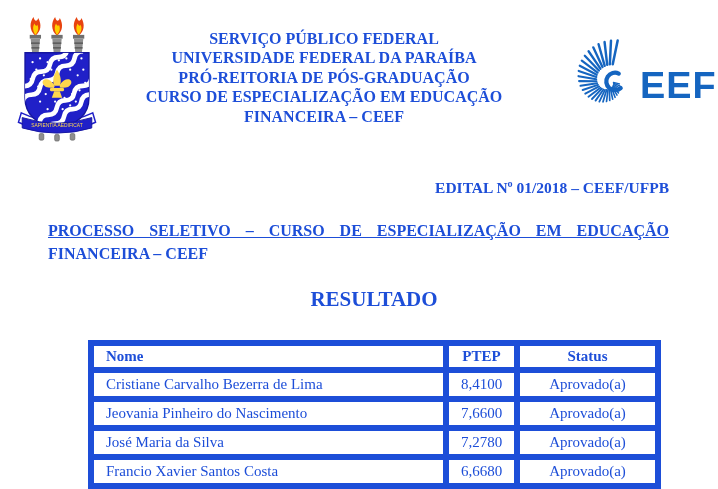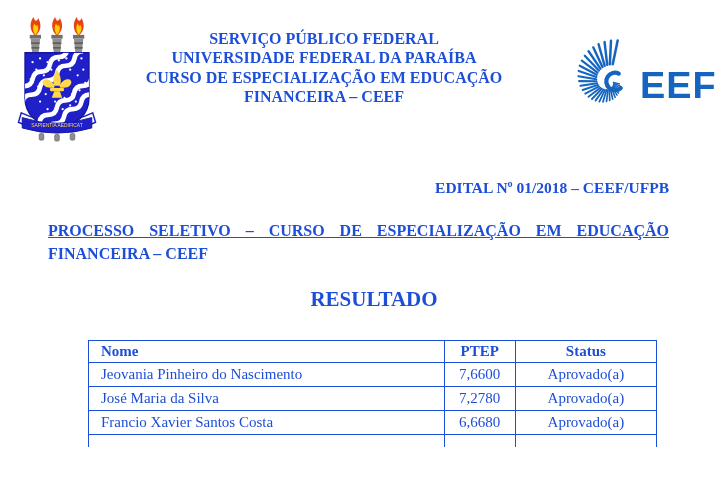--- a/index.html
+++ b/index.html
@@ -30,21 +30,21 @@
   .resultado {
     position:absolute; left:78px; top:287px; width:592px;
     text-align:center; font-weight:bold; font-size:21px;
   }
   .polo { position:absolute; left:95px; top:316px; font-weight:bold; font-size:16px; }
   table.results-table {
     position:absolute; left:88px; top:340px; width:569px;
     border-collapse:collapse; font-size:15px; table-layout:fixed;
   }
   .results-table th, .results-table td {
-    border:1px solid #1d4ed8; padding:0 12px; overflow:hidden; white-space:nowrap;
+    border:6px solid #1d4ed8; padding:0 12px; overflow:hidden; white-space:nowrap;
   }
   .results-table th { height:21px; font-weight:bold; }
   .results-table td { height:23px; font-weight:normal; }
   .col-nome   { width:355px; }
   .col-ptep   { width:71px;  }
   .col-status { width:141px; }
   .al { text-align:left; }
   .ac { text-align:center; }
   tr.partial td { height:12px; border-bottom:none; }
 </style>
@@ -145,20 +145,21 @@
         <rect x="31" y="126" width="5" height="7" rx="1.5"></rect>
         <rect x="47.5" y="127" width="5" height="7" rx="1.5"></rect>
         <rect x="64" y="126" width="5" height="7" rx="1.5"></rect>
       </g>
     </svg>
   </div>
 
   <div class="org-header">
     <div>SERVIÇO PÚBLICO FEDERAL</div>
     <div>UNIVERSIDADE FEDERAL DA PARAÍBA</div>
+    <div>PRÓ-REITORIA DE PÓS-GRADUAÇÃO</div>
     <div>CURSO DE ESPECIALIZAÇÃO EM EDUCAÇÃO</div>
     <div>FINANCEIRA – CEEF</div>
   </div>
 
   <div class="ceef-logo">
     <svg viewBox="0 0 150 100" aria-hidden="true">
       <g id="swirl-rays">
           <line x1="43.8" y1="38.3" x2="48.9" y2="13.9" stroke="#1565c0" stroke-width="2.60" stroke-linecap="round"></line>
           <line x1="40.8" y1="38.4" x2="42.0" y2="14.2" stroke="#1565c0" stroke-width="2.56" stroke-linecap="round"></line>
           <line x1="38.1" y1="39.0" x2="35.4" y2="15.5" stroke="#1565c0" stroke-width="2.52" stroke-linecap="round"></line>
@@ -213,20 +214,25 @@
     </colgroup>
     <thead>
       <tr>
         <th class="al">Nome</th>
         <th class="ac">PTEP</th>
         <th class="ac">Status</th>
       </tr>
     </thead>
     <tbody>
       <tr>
+        <td class="al">Cristiane Carvalho Bezerra de Lima</td>
+        <td class="ac">8,4100</td>
+        <td class="ac">Aprovado(a)</td>
+      </tr>
+      <tr>
         <td class="al">Jeovania Pinheiro do Nascimento</td>
         <td class="ac">7,6600</td>
         <td class="ac">Aprovado(a)</td>
       </tr>
       <tr>
         <td class="al">José Maria da Silva</td>
         <td class="ac">7,2780</td>
         <td class="ac">Aprovado(a)</td>
       </tr>
       <tr>

